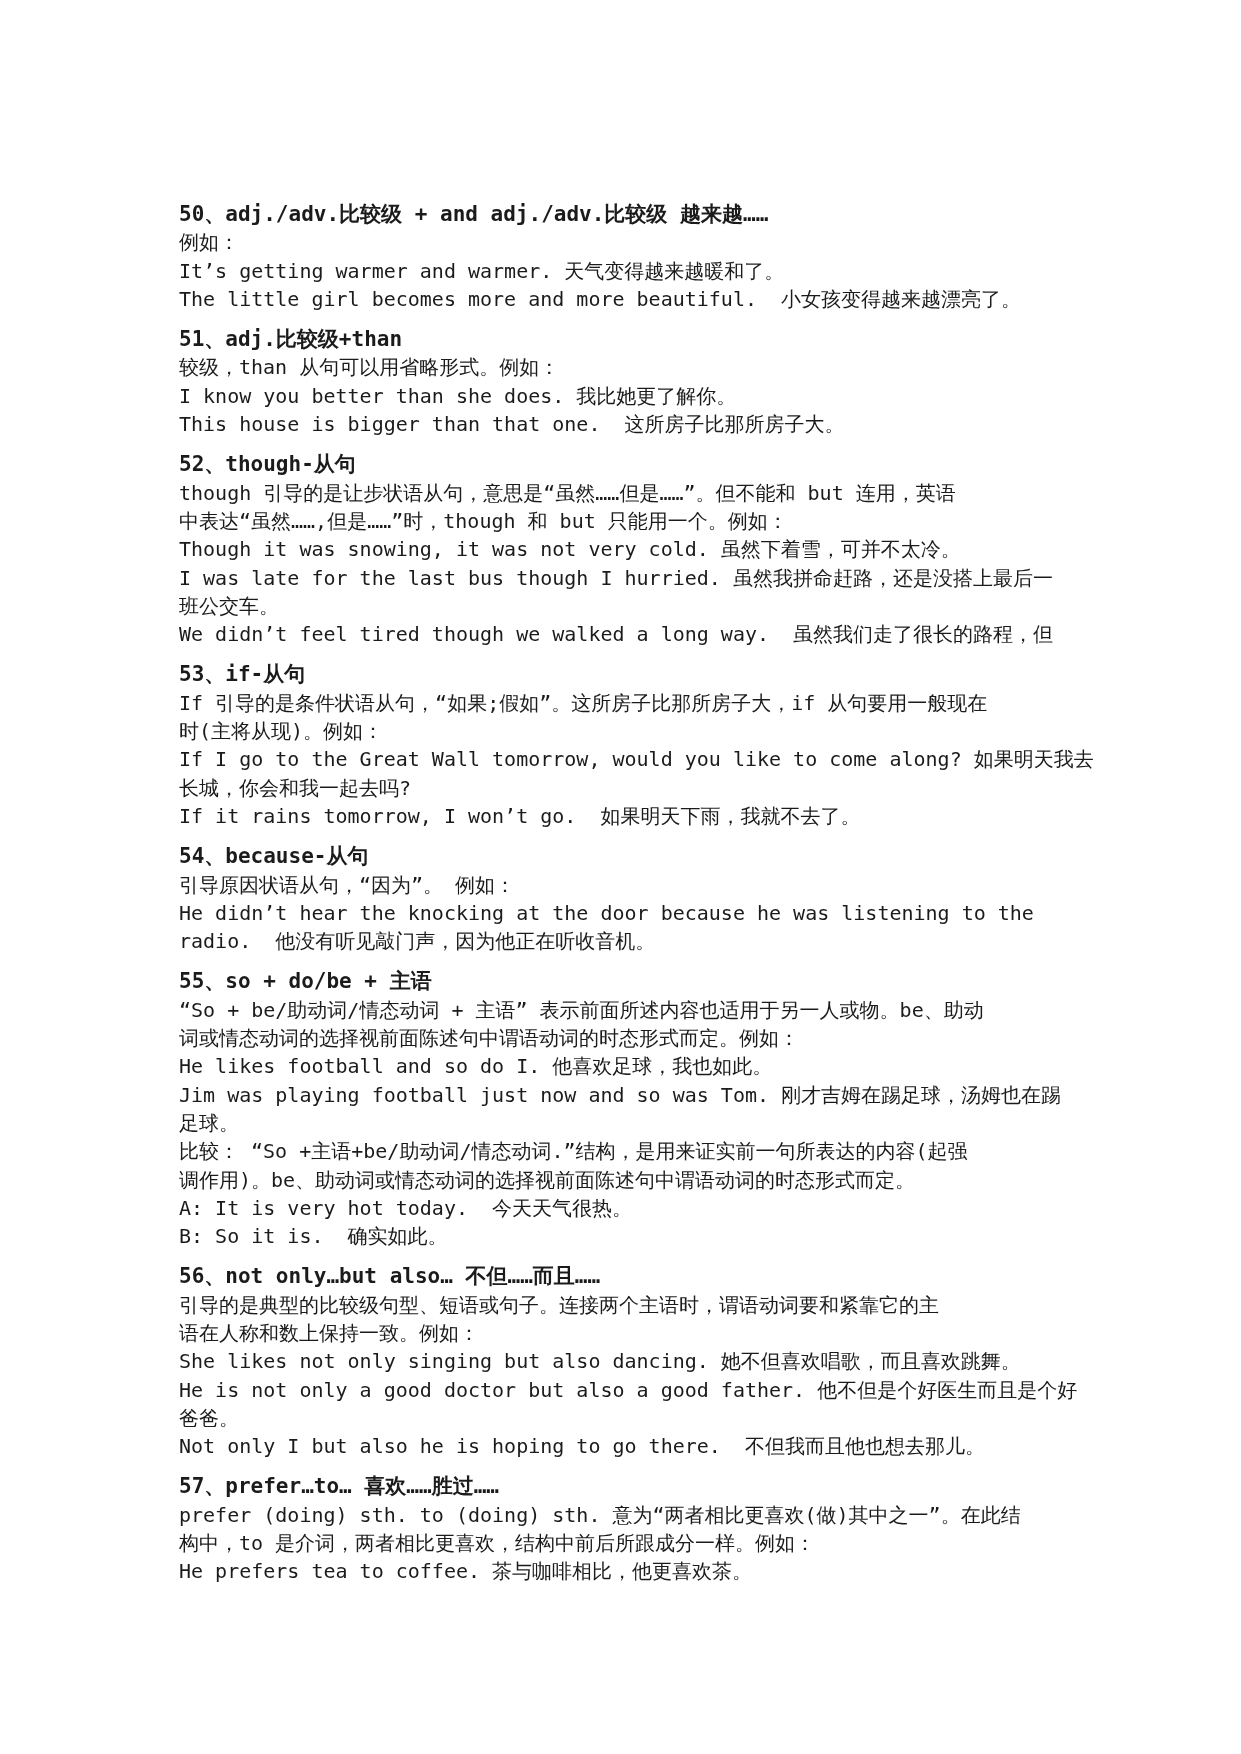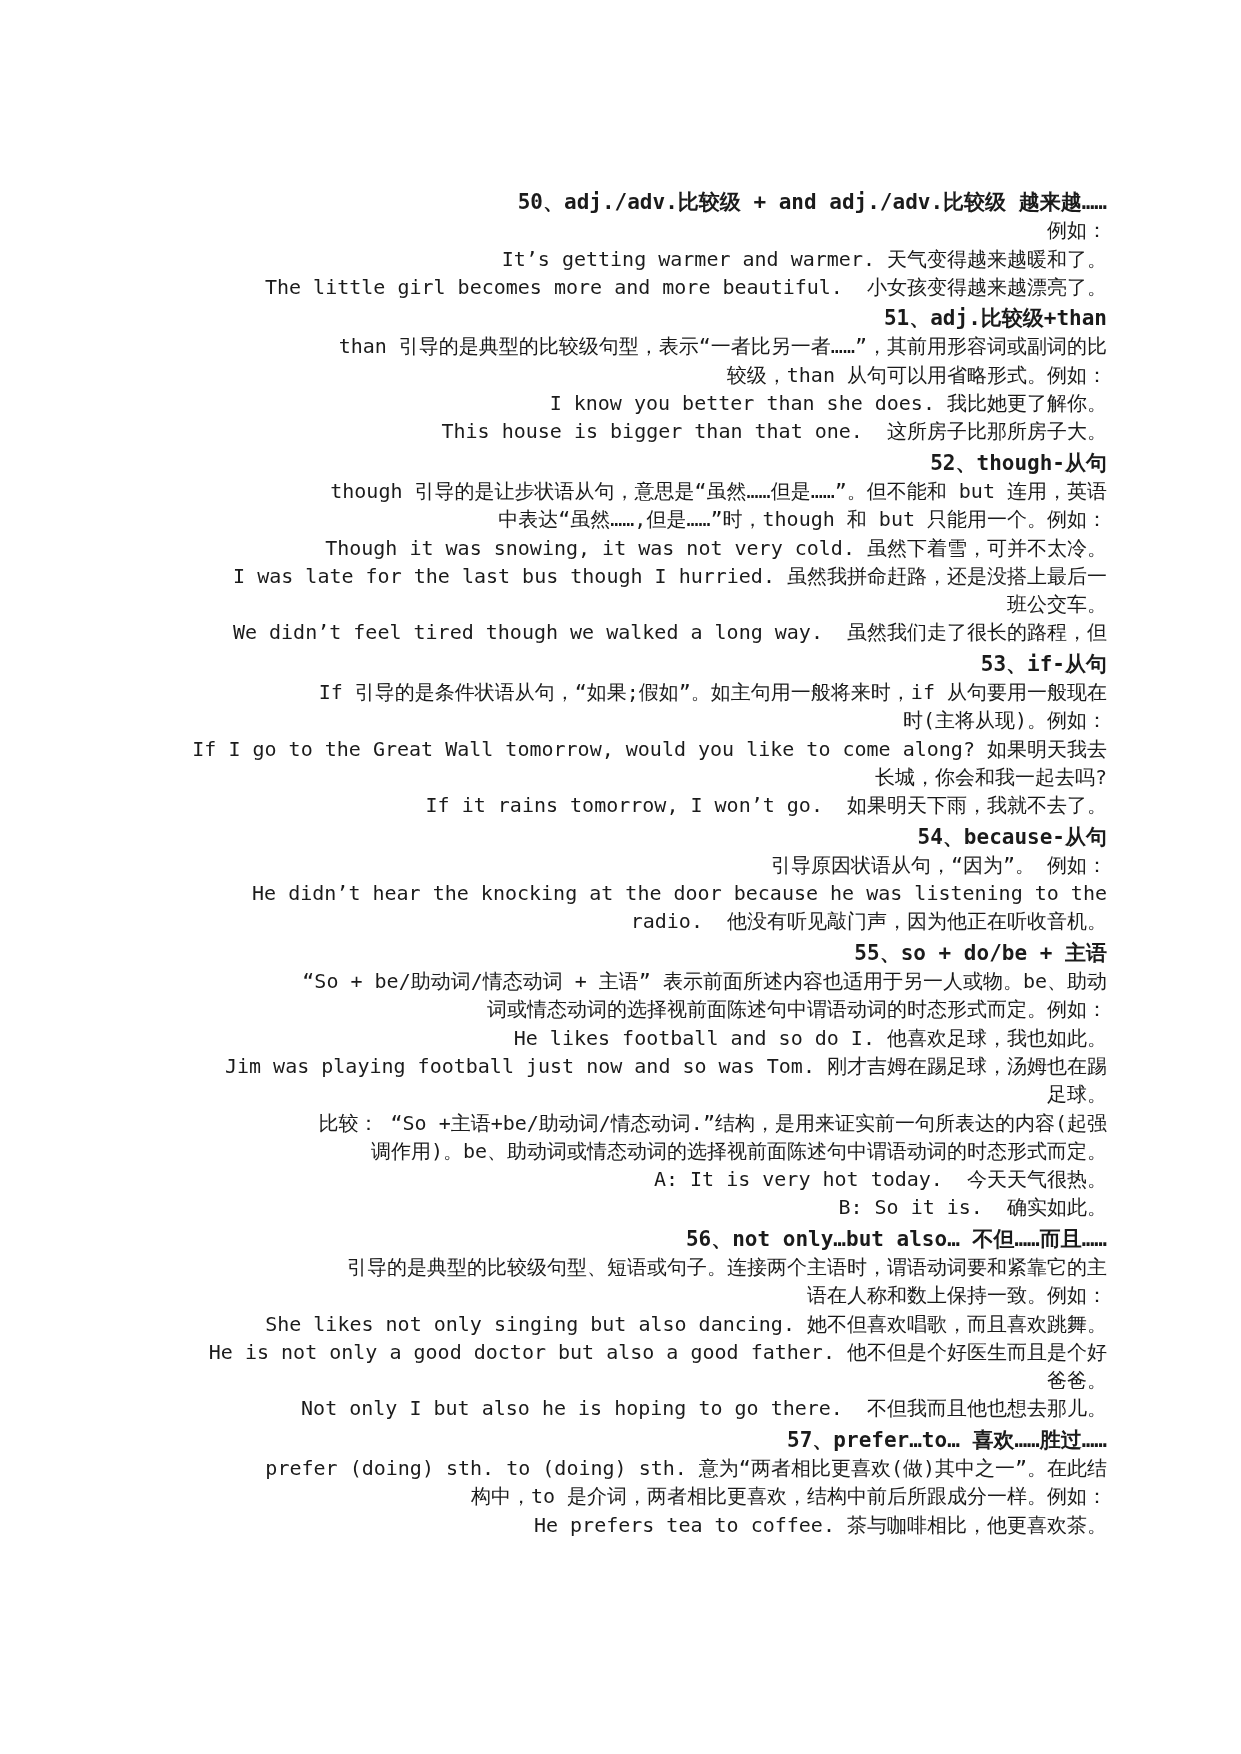--- a/index.html
+++ b/index.html
@@ -15,21 +15,21 @@
     overflow: hidden;
     font-family: "DejaVu Sans Mono", "Liberation Mono", monospace;
     color: #1b1b1b;
   }
   .content {
     position: absolute;
     left: 167px;
     top: 188px;
     width: 940px;
   }
-  .section { margin: 0; padding: 0; text-align: right; }
+  .section { margin: 12px; padding: 0; }
   .section + .section { margin-top: 3px; }
   .heading {
     font-size: 21px;
     line-height: 28.3px;
     font-weight: 700;
     white-space: pre;
     margin: 0;
   }
   .line {
     font-size: 20px;
@@ -47,39 +47,38 @@
 
     <div class="section">
       <div class="heading">50、adj./adv.比较级 + and adj./adv.比较级 越来越……</div>
       <div class="line">例如：</div>
       <div class="line">It’s getting warmer and warmer. 天气变得越来越暖和了。</div>
       <div class="line">The little girl becomes more and more beautiful.  小女孩变得越来越漂亮了。</div>
     </div>
 
     <div class="section">
       <div class="heading">51、adj.比较级+than</div>
-      <div class="line">than 引导的是典型的比较级句型，表示“一者比另一者……”，其前用形容词或副词的比</div>
       <div class="line">较级，than 从句可以用省略形式。例如：</div>
       <div class="line">I know you better than she does. 我比她更了解你。</div>
       <div class="line">This house is bigger than that one.  这所房子比那所房子大。</div>
     </div>
 
     <div class="section">
       <div class="heading">52、though-从句</div>
       <div class="line">though 引导的是让步状语从句，意思是“虽然……但是……”。但不能和 but 连用，英语</div>
       <div class="line">中表达“虽然……,但是……”时，though 和 but 只能用一个。例如：</div>
       <div class="line">Though it was snowing, it was not very cold. 虽然下着雪，可并不太冷。</div>
       <div class="line">I was late for the last bus though I hurried. 虽然我拼命赶路，还是没搭上最后一</div>
       <div class="line">班公交车。</div>
       <div class="line">We didn’t feel tired though we walked a long way.  虽然我们走了很长的路程，但</div>
     </div>
 
     <div class="section">
       <div class="heading">53、if-从句</div>
-      <div class="line">If 引导的是条件状语从句，“如果;假如”。如主句用一般将来时，if 从句要用一般现在</div>
+      <div class="line">If 引导的是条件状语从句，“如果;假如”。这所房子比那所房子大，if 从句要用一般现在</div>
       <div class="line">时(主将从现)。例如：</div>
       <div class="line">If I go to the Great Wall tomorrow, would you like to come along? 如果明天我去</div>
       <div class="line">长城，你会和我一起去吗?</div>
       <div class="line">If it rains tomorrow, I won’t go.  如果明天下雨，我就不去了。</div>
     </div>
 
     <div class="section">
       <div class="heading">54、because-从句</div>
       <div class="line">引导原因状语从句，“因为”。 例如：</div>
       <div class="line">He didn’t hear the knocking at the door because he was listening to the</div>

